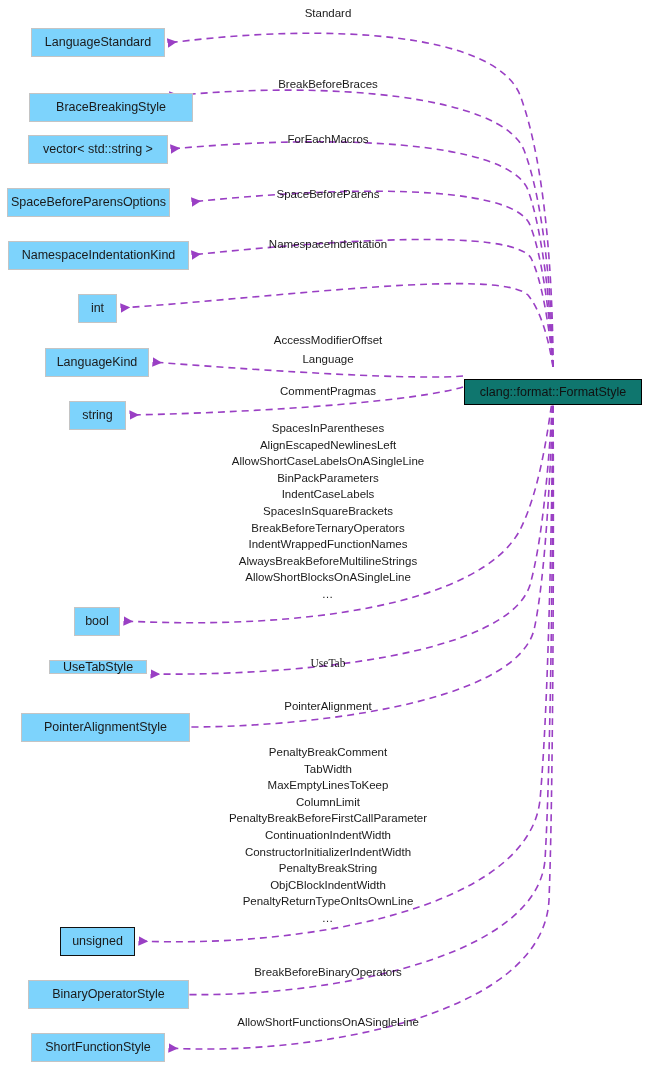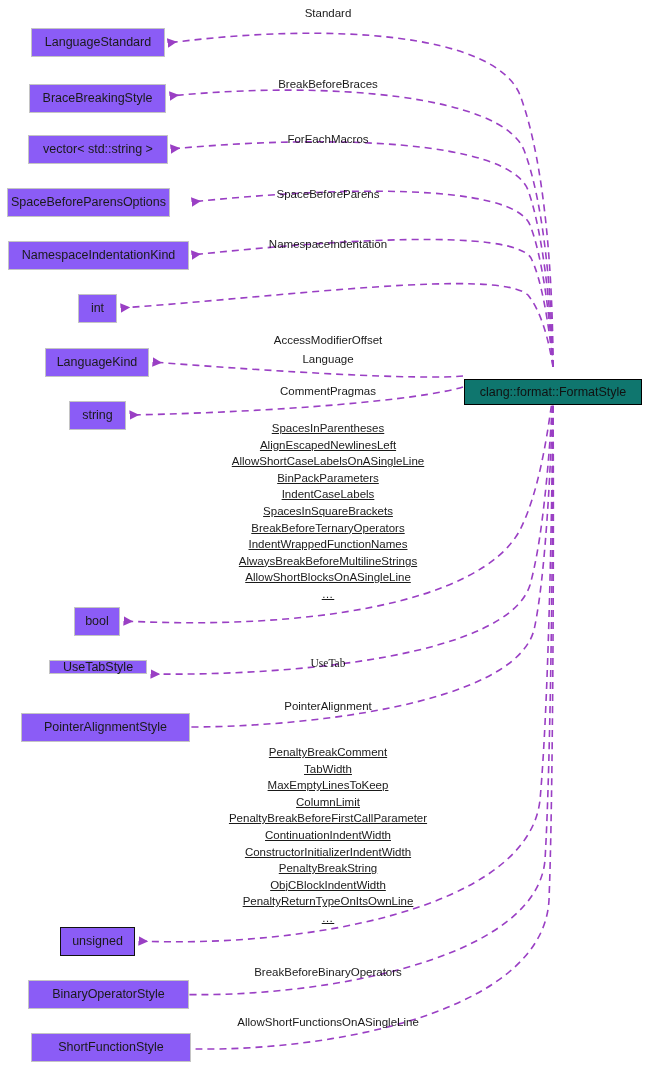--- a/index.html
+++ b/index.html
@@ -17,21 +17,21 @@
   }
   #edge-layer{
     position:absolute;left:0;top:0;
     width:648px;height:1087px;
     pointer-events:none;
   }
   .node{
     position:absolute;
     box-sizing:border-box;
     display:flex;align-items:center;justify-content:center;
-    background:#8b5cf6;
+    background:#7dd3fc;
     border:1px solid #c4c4c4;
     font-size:12.5px;
     color:#1a1a1a;
     white-space:nowrap;
     line-height:1;
     letter-spacing:0px;
   }
   .node.emphasis{
     border:1.5px solid #111111;
   }
@@ -45,21 +45,20 @@
     position:absolute;
     font-size:11.5px;
     color:#1a1a1a;
     white-space:nowrap;
     line-height:16px;
     text-align:center;
     transform:translateX(-50%);
   }
   .edge-label.multi{
     line-height:16.6px;
-    text-decoration:underline;
   }
   .ellipsis{
     letter-spacing:1px;
   }
 </style>
 </head>
 <body>
 
 <div id="diagram">
 
@@ -82,33 +81,33 @@
         <path d="M 553,394 C 550,445 544,535 530,585 C 508,655 300,676 151,674" fill="none" stroke="#9a3fc4" stroke-width="1.6" stroke-dasharray="7,5" marker-end="url(#arrow)"></path>
         <path d="M 553,394 C 551,460 546,575 534,630 C 514,705 300,728 180,727" fill="none" stroke="#9a3fc4" stroke-width="1.6" stroke-dasharray="7,5" marker-end="url(#arrow)"></path>
         <path d="M 553,394 C 552,500 549,700 540,800 C 528,910 300,948 139,941" fill="none" stroke="#9a3fc4" stroke-width="1.6" stroke-dasharray="7,5" marker-end="url(#arrow)"></path>
         <path d="M 553,394 C 553,520 551,760 545,860 C 536,965 300,1000 170,994" fill="none" stroke="#9a3fc4" stroke-width="1.6" stroke-dasharray="7,5" marker-end="url(#arrow)"></path>
         <path d="M 553,394 C 554,540 553,800 549,900 C 543,1020 300,1056 169,1048" fill="none" stroke="#9a3fc4" stroke-width="1.6" stroke-dasharray="7,5" marker-end="url(#arrow)"></path>
       </g>
   </svg>
 
   <div id="nodes-layer">
       <div class="node" style="left: 31px; top: 28px; width: 134px; height: 29px;">LanguageStandard</div>
-      <div class="node" style="left: 29px; top: 84px; width: 137px; height: 29px;">BraceBreakingStyle</div>
+      <div class="node" style="left: 29px; top: 93px; width: 164px; height: 29px;">BraceBreakingStyle</div>
       <div class="node" style="left: 28px; top: 135px; width: 140px; height: 29px;">vector&lt; std::string &gt;</div>
       <div class="node" style="left: 7px; top: 188px; width: 163px; height: 29px;">SpaceBeforeParensOptions</div>
       <div class="node" style="left: 8px; top: 241px; width: 181px; height: 29px;">NamespaceIndentationKind</div>
       <div class="node" style="left: 78px; top: 294px; width: 39px; height: 29px;">int</div>
       <div class="node" style="left: 45px; top: 348px; width: 104px; height: 29px;">LanguageKind</div>
       <div class="node" style="left: 69px; top: 401px; width: 57px; height: 29px;">string</div>
       <div class="node" style="left: 74px; top: 607px; width: 46px; height: 29px;">bool</div>
       <div class="node" style="left: 49px; top: 660px; width: 98px; height: 14px;">UseTabStyle</div>
       <div class="node" style="left: 21px; top: 713px; width: 169px; height: 29px;">PointerAlignmentStyle</div>
       <div class="node emphasis" style="left: 60px; top: 927px; width: 75px; height: 29px;">unsigned</div>
       <div class="node" style="left: 28px; top: 980px; width: 161px; height: 29px;">BinaryOperatorStyle</div>
-      <div class="node" style="left: 31px; top: 1033px; width: 160px; height: 29px;">ShortFunctionStyle</div>
+      <div class="node" style="left: 31px; top: 1033px; width: 134px; height: 29px;">ShortFunctionStyle</div>
       <div class="node root" style="left: 464px; top: 368px; width: 178px; height: 26px;">clang::format::FormatStyle</div>
     </div>
   <div id="labels-layer">
       <div class="edge-label" style="left: 328px; top: 5px;">
         <div>Standard</div>
       </div>
       <div class="edge-label" style="left: 328px; top: 76px;">
         <div>BreakBeforeBraces</div>
       </div>
       <div class="edge-label" style="left: 328px; top: 131px;">

